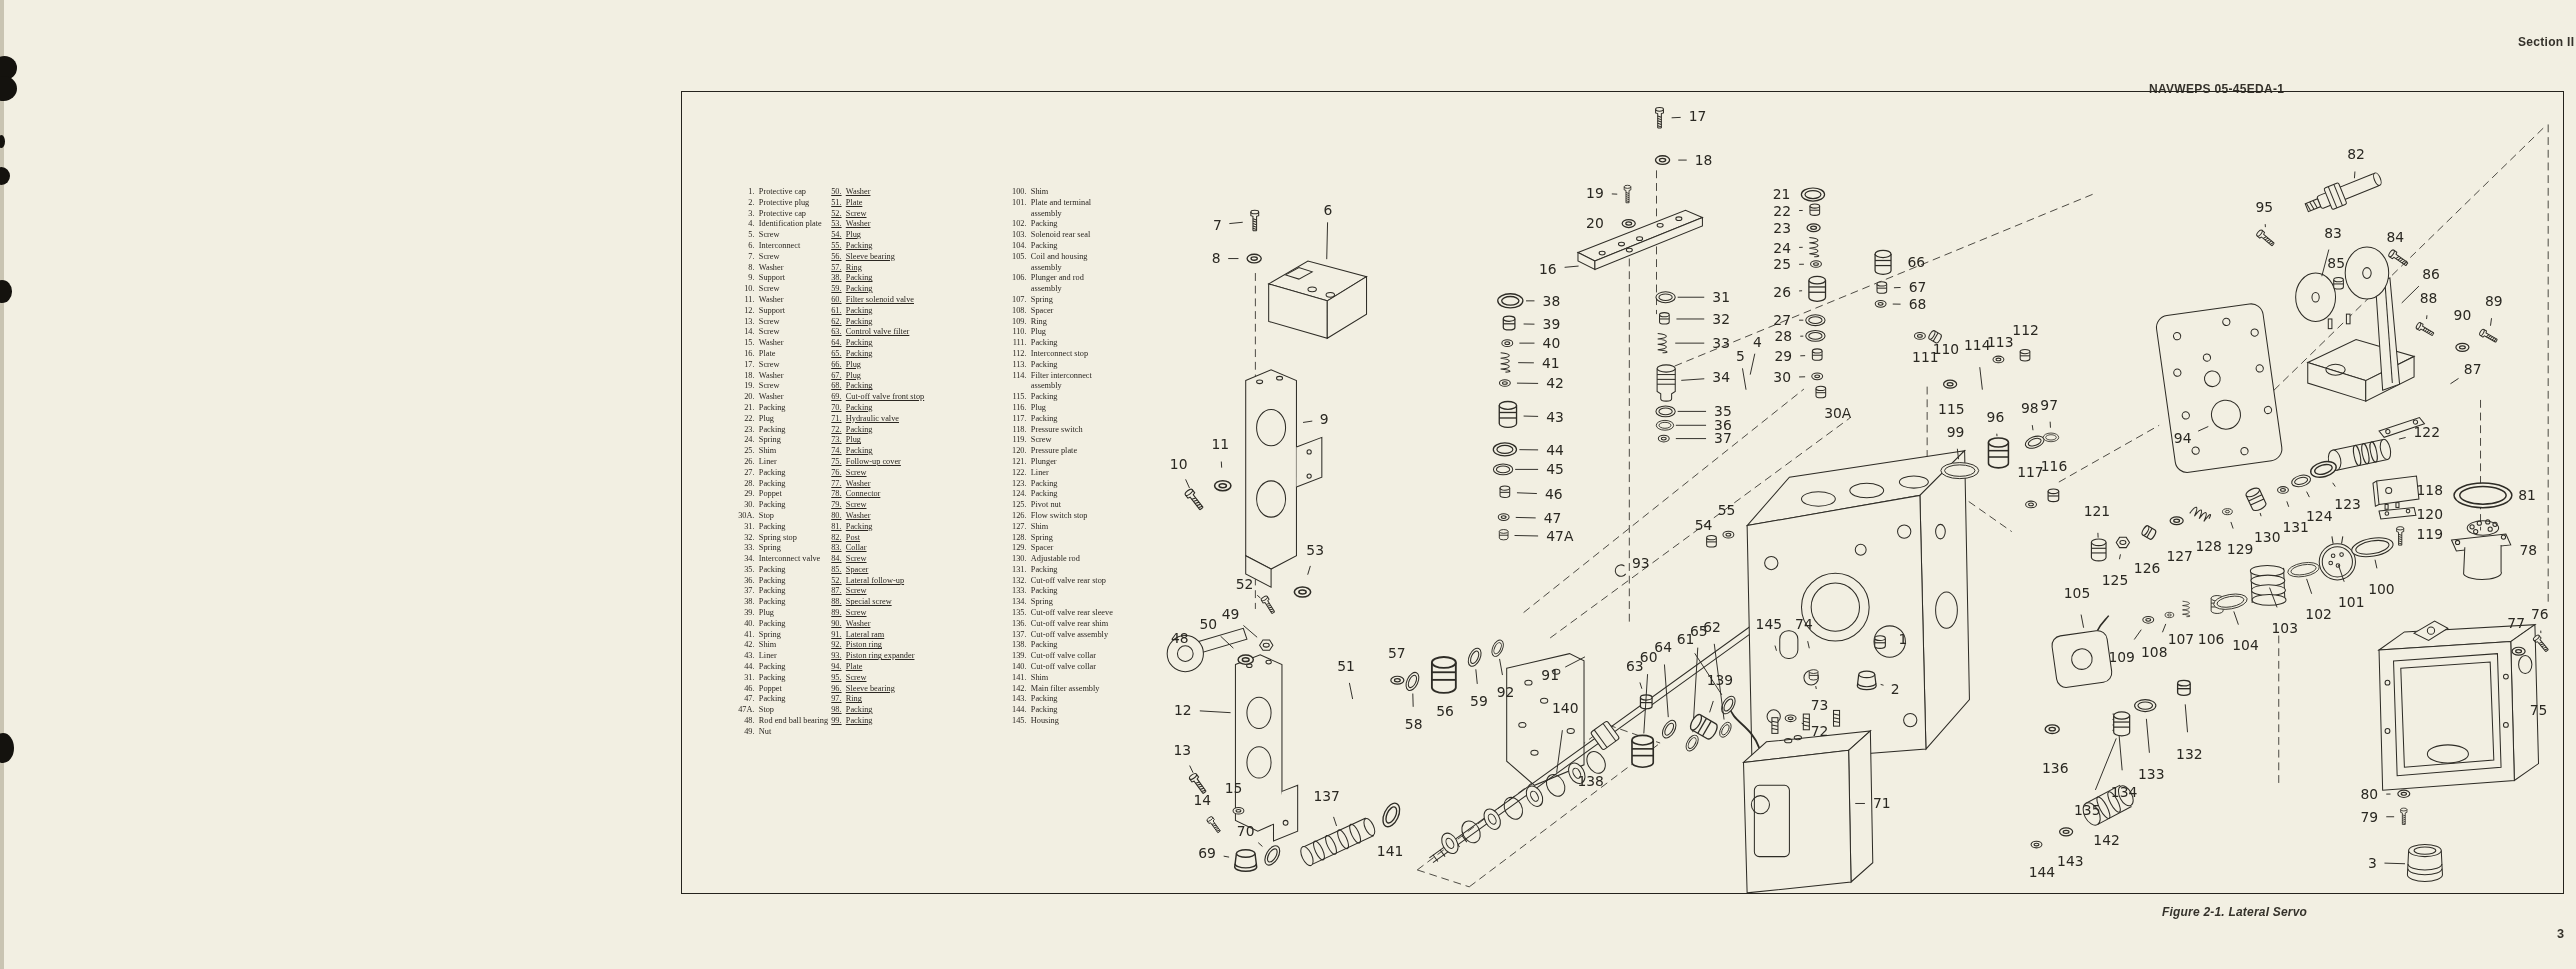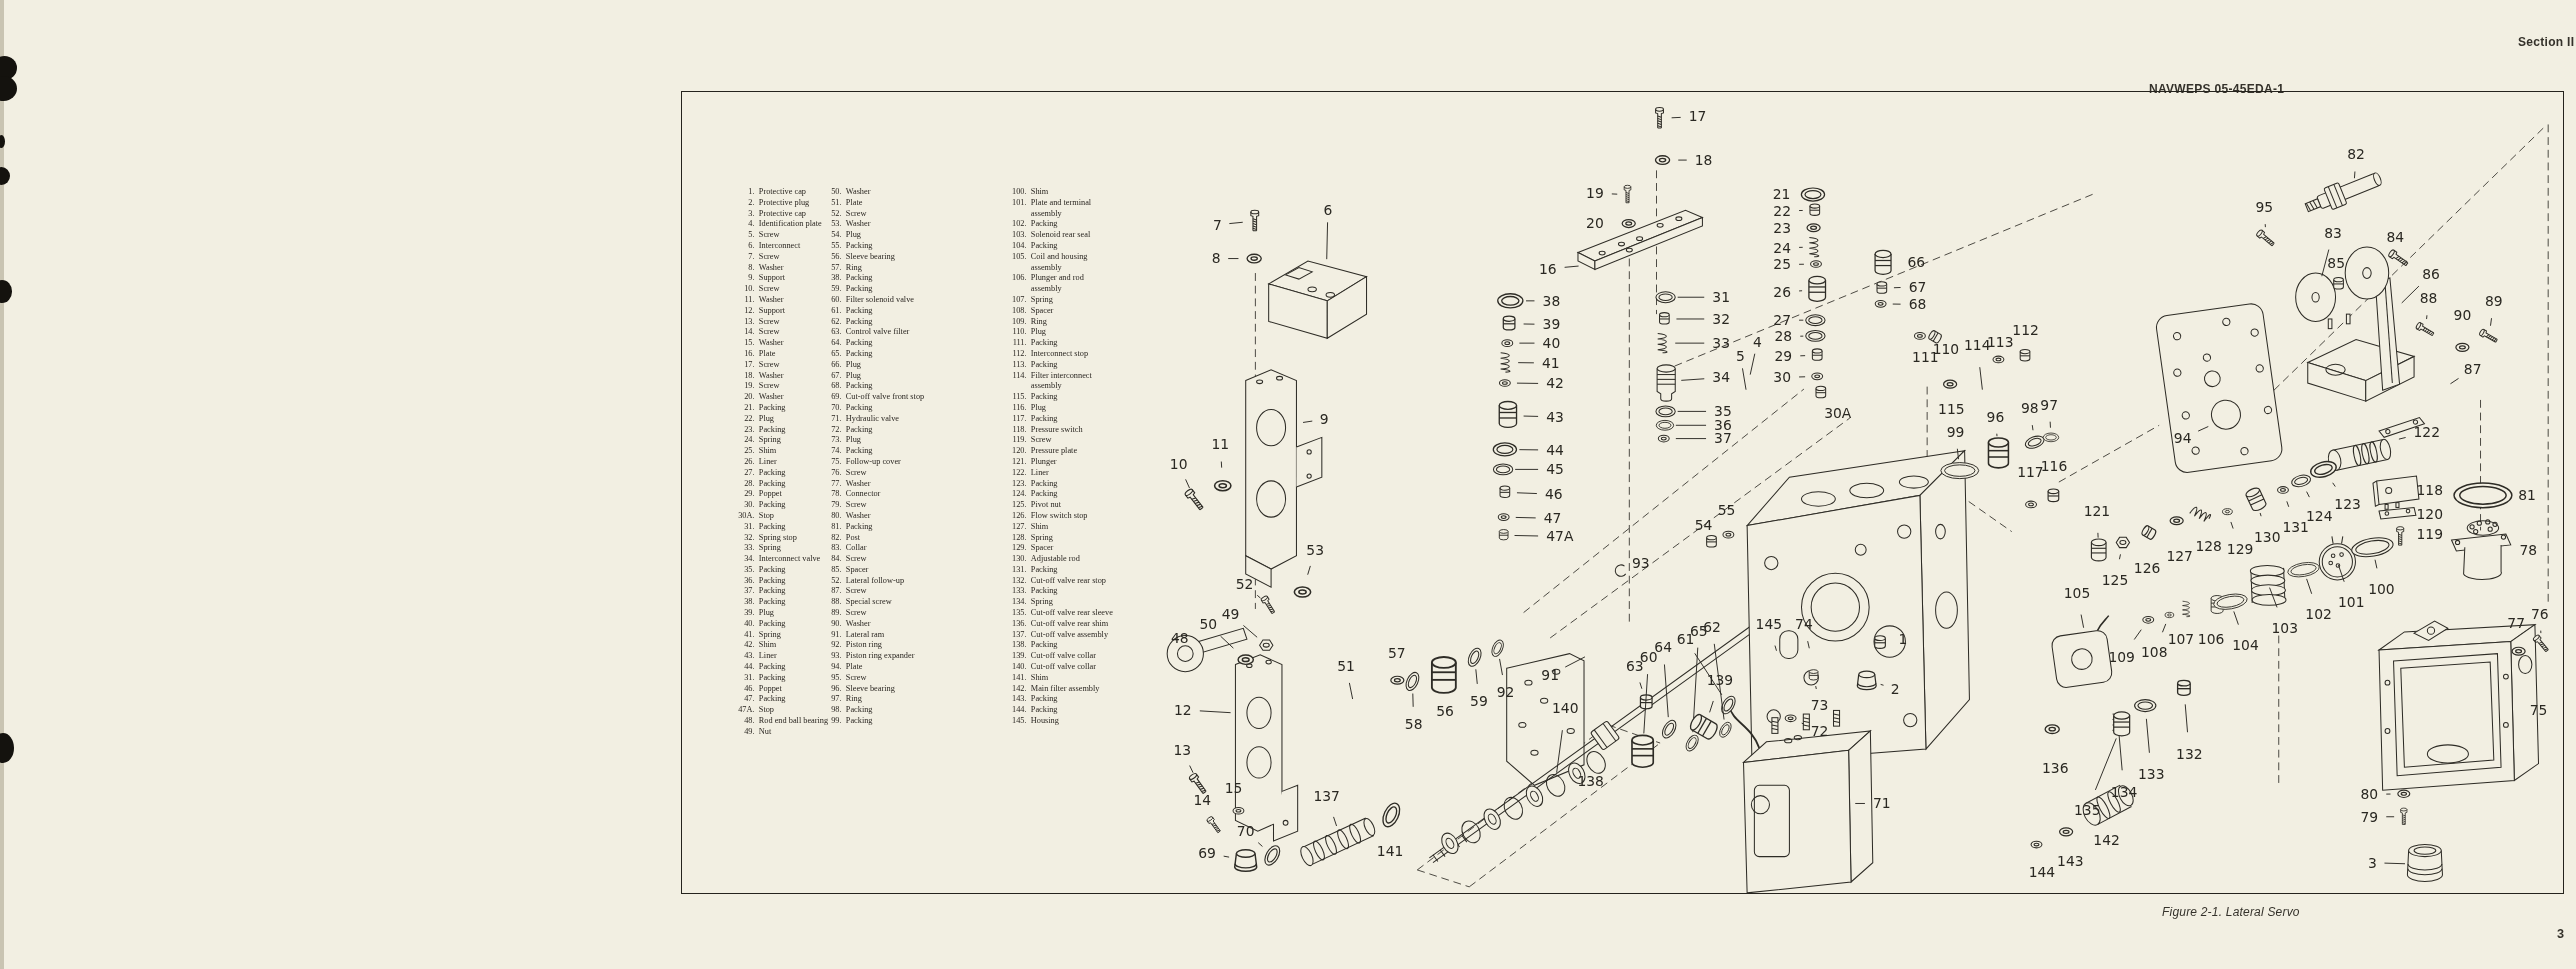--- a/index.html
+++ b/index.html
@@ -3,28 +3,28 @@
 <meta charset="utf-8">
 <style>
   html,body{margin:0;padding:0;background:#8a8578;}
   #page{position:relative;width:2576px;height:969px;background:#f2efe2;overflow:hidden;
         font-family:"Liberation Serif",serif;color:#2b2823;}
   .hdr{position:absolute;font-family:"Liberation Sans",sans-serif;font-weight:bold;
        font-size:12px;color:#35322b;letter-spacing:0.3px;white-space:nowrap;}
   #doc-number{left:2149px;top:37px;margin-top:45px;}
   #section-label{left:2518px;top:35px;}
   #figure-caption{position:absolute;left:2162px;top:905px;font-family:"Liberation Sans",sans-serif;
-       font-weight:normal;font-style:italic;font-size:12px;color:#35322b;letter-spacing:0.2px;white-space:nowrap;}
+       font-weight:bold;font-style:italic;font-size:12px;color:#35322b;letter-spacing:0.2px;white-space:nowrap;}
   #page-num{position:absolute;left:2557px;top:927px;font-family:"Liberation Sans",sans-serif;
        font-weight:bold;font-size:12.7px;color:#35322b;}
   #fig-border{position:absolute;left:681px;top:91px;width:1883px;height:803px;
        border:1.5px solid #25231d;box-sizing:border-box;}
   .plcol{position:absolute;top:187px;font-size:8.3px;line-height:10.8px;color:#2b2722;}
   #col1{left:728px;width:139px;}
-  #col2{left:815px;width:139px;}
+  #col2{left:815px;width:139px;text-decoration:underline;}
   #col3{left:1000px;width:157px;}
   .pl-row{display:flex;}
   .pl-num{width:26.6px;min-width:26.6px;text-align:right;margin-right:4.2px;}
   .pl-name{white-space:pre-line;}
   #diagram-svg{position:absolute;left:0;top:0;width:2576px;height:969px;}
   .blob{position:absolute;background:#14120e;border-radius:50%;}
   #edge-shade{position:absolute;left:0;top:0;width:3.6px;height:969px;background:#c9c4b2;}
 </style>
 </head>
 <body>

